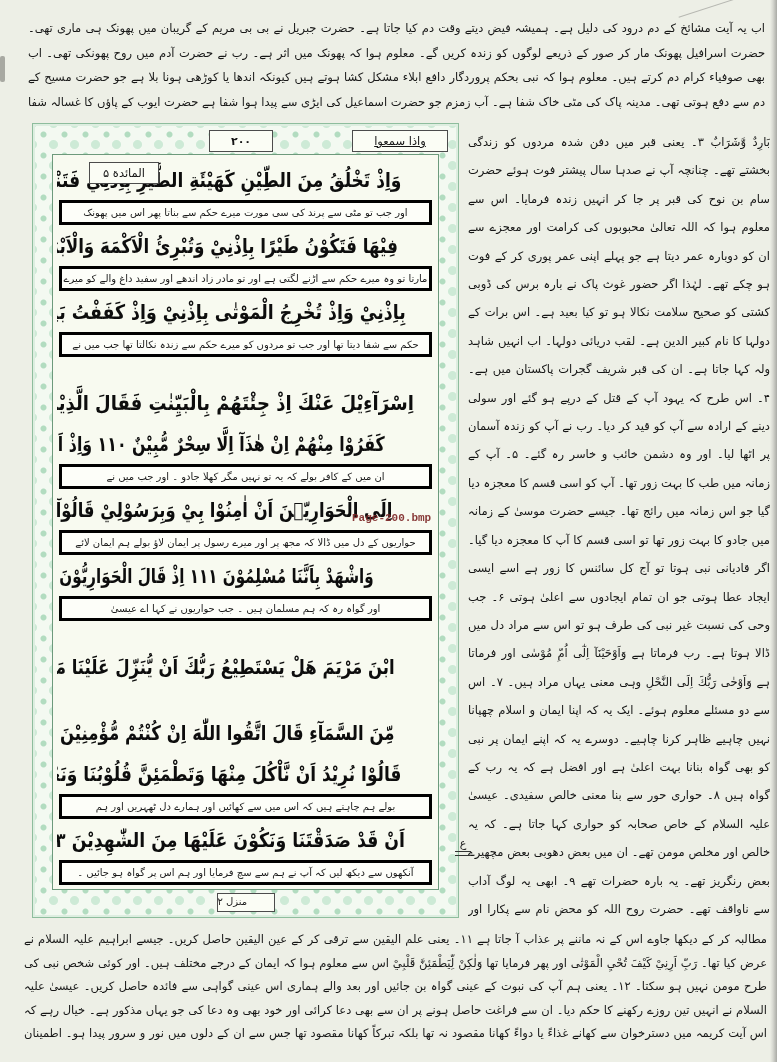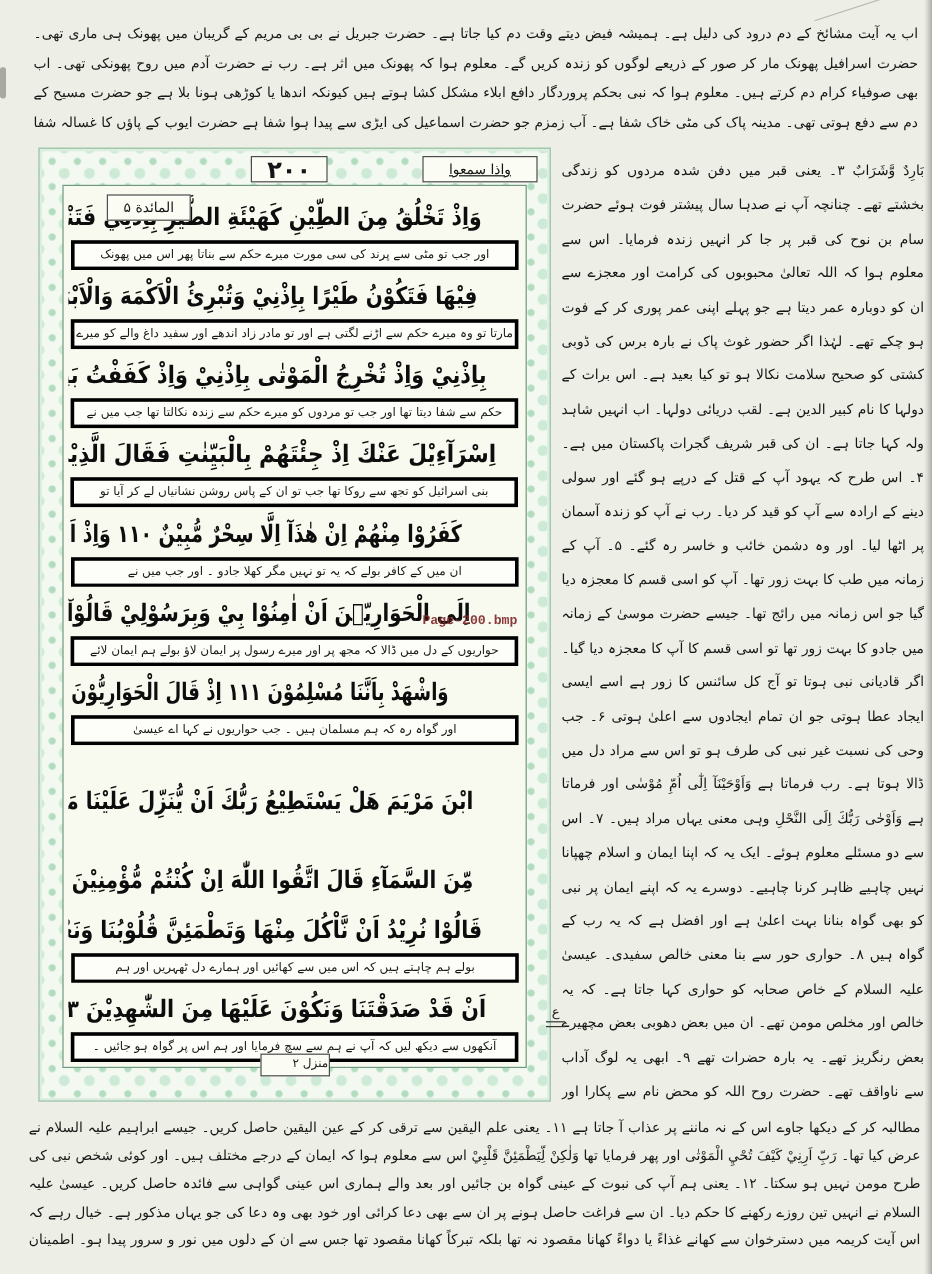--- a/index.html
+++ b/index.html
@@ -46,40 +46,40 @@
   }
 
   .cartouche{
     position:absolute;top:6px;height:20px;
     background:#fbfdf5;border:1px solid #4c4c4c;
     display:flex;align-items:center;justify-content:center;
     font-size:11.5px;white-space:nowrap;overflow:hidden;
     color:#151515;z-index:3;
   }
   .cartouche-juz{right:10px;width:94px;text-decoration:underline;}
-  .cartouche-page{left:176px;width:62px;font-size:20px;font-weight:bold;letter-spacing:2px;}
+  .cartouche-page{left:176px;width:62px;font-size:11px;font-weight:bold;letter-spacing:2px;}
   .cartouche-surah{left:56px;width:68px;margin-top:32px;}
 
   .verse{flex:1;display:flex;flex-direction:column;justify-content:flex-end;overflow:hidden;}
   .arabic-line{
     text-align:center;direction:rtl;font-weight:bold;
     font-size:20px;line-height:40px;color:#0d0d0d;white-space:nowrap;
   }
   .urdu-strip{
     margin:0 2px;border:3px solid #000000;background:#fdfef9;
     text-align:center;direction:rtl;
     font-size:10px;line-height:19px;height:19px;white-space:nowrap;overflow:hidden;
     color:#1a1a1a;
   }
   .fit{display:inline-block;white-space:nowrap;}
 
   .manzil{
-    position:absolute;bottom:20px;left:50%;transform:translateX(-50%);
+    position:absolute;bottom:5px;left:50%;transform:translateX(-50%);
     width:56px;height:17px;background:#fbfdf5;border:1px solid #4c4c4c;
-    font-size:10px;line-height:16px;text-align:right;direction:rtl;z-index:3;
+    font-size:10px;line-height:16px;text-align:left;direction:rtl;z-index:3;
   }
 
   
   .commentary{
     position:absolute;left:468px;top:128px;width:302px;height:794px;overflow:hidden;
     direction:rtl;text-align:justify;
     font-size:11.5px;line-height:28.4px;color:#161616;
   }
   .margin-mark{
     position:absolute;left:455px;top:838px;width:16px;
@@ -125,21 +125,20 @@
       <div class="verse">
         <div class="arabic-line"><span class="fit" style="transform: scaleX(0.835586); transform-origin: center center;">فِيْهَا فَتَكُوْنُ طَيْرًا بِاِذْنِيْ وَتُبْرِئُ الْاَكْمَهَ وَالْاَبْرَصَ</span></div>
         <div class="urdu-strip"><span class="fit">مارتا تو وہ میرے حکم سے اڑنے لگتی ہے اور تو مادر زاد اندھے اور سفید داغ والے کو میرے</span></div>
       </div>
       <div class="verse">
         <div class="arabic-line"><span class="fit" style="transform: scaleX(0.866822); transform-origin: center center;">بِاِذْنِيْ وَاِذْ تُخْرِجُ الْمَوْتٰى بِاِذْنِيْ وَاِذْ كَفَفْتُ بَنِيْ</span></div>
         <div class="urdu-strip"><span class="fit">حکم سے شفا دیتا تھا اور جب تو مردوں کو میرے حکم سے زندہ نکالتا تھا جب میں نے</span></div>
       </div>
       <div class="verse">
         <div class="arabic-line"><span class="fit" style="transform: scaleX(0.900485); transform-origin: center center;">اِسْرَآءِيْلَ عَنْكَ اِذْ جِئْتَهُمْ بِالْبَيِّنٰتِ فَقَالَ الَّذِيْنَ</span></div>
-        <div class="urdu-strip"><span class="fit">بنی اسرائیل کو تجھ سے روکا تھا جب تو ان کے پاس روشن نشانیاں لے کر آیا تو</span></div>
       </div>
       <div class="verse">
         <div class="arabic-line"><span class="fit" style="transform: scaleX(0.789362); transform-origin: center center;">كَفَرُوْا مِنْهُمْ اِنْ هٰذَآ اِلَّا سِحْرٌ مُّبِيْنٌ ١١٠ وَاِذْ اَوْحَيْتُ</span></div>
         <div class="urdu-strip"><span class="fit">ان میں کے کافر بولے کہ یہ تو نہیں مگر کھلا جادو ۔ اور جب میں نے</span></div>
       </div>
       <div class="verse">
         <div class="arabic-line"><span class="fit" style="transform: scaleX(0.817181); transform-origin: center center;">اِلَى الْحَوَارِيّٖنَ اَنْ اٰمِنُوْا بِيْ وَبِرَسُوْلِيْ قَالُوْآ اٰمَنَّا</span></div>
         <div class="urdu-strip"><span class="fit">حواریوں کے دل میں ڈالا کہ مجھ پر اور میرے رسول پر ایمان لاؤ بولے ہم ایمان لائے</span></div>
       </div>
       <div class="verse">

